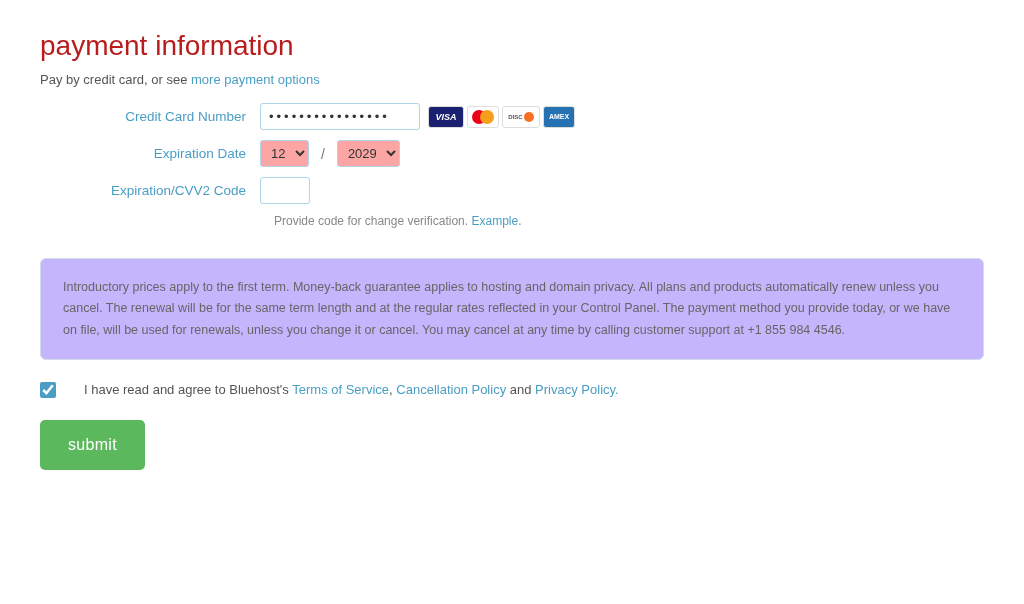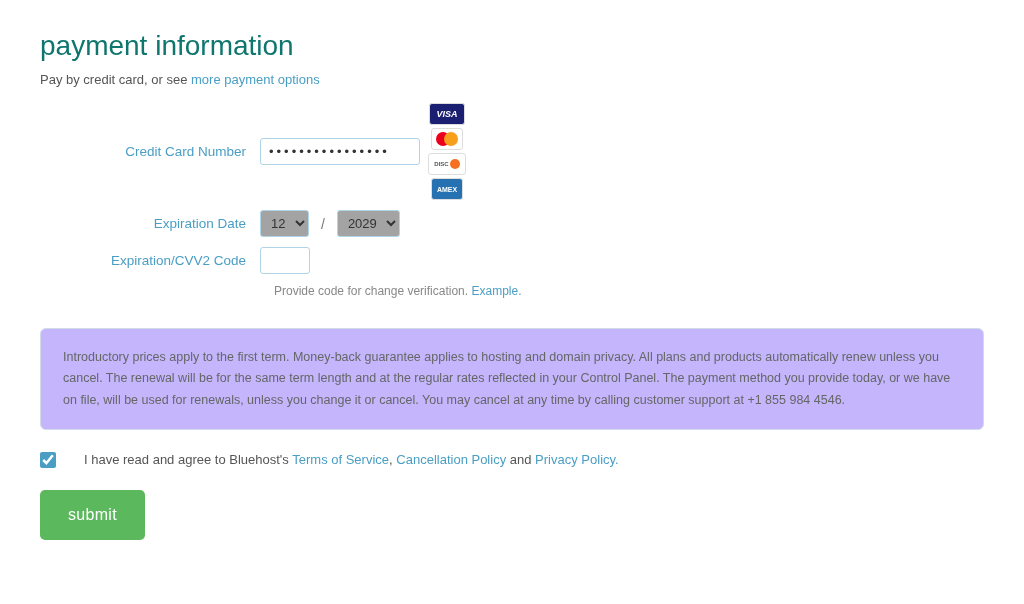--- a/index.html
+++ b/index.html
@@ -6,21 +6,21 @@
     body {
       font-family: Arial, sans-serif;
       background: #fff;
       color: #444;
       font-size: 14px;
       padding: 30px 40px;
     }
     h1 {
       font-size: 28px;
       font-weight: 300;
-      color: #0f766e;
+      color: #b91c1c;
       margin-bottom: 10px;
     }
     .subtitle {
       font-size: 13px;
       color: #555;
       margin-bottom: 16px;
     }
     .subtitle a {
       color: #4a9ec4;
       text-decoration: none;
@@ -59,21 +59,20 @@
       width: 160px;
       letter-spacing: 2px;
     }
     .cvv-input {
       width: 50px;
     }
     .card-icons {
       display: flex;
       gap: 3px;
       align-items: center;
-      flex-direction: column;
     }
     .card-icon {
       display: inline-block;
       height: 22px;
       border-radius: 3px;
       border: 1px solid #ddd;
       font-size: 7px;
       font-weight: bold;
       padding: 2px 4px;
       display: flex;
@@ -135,21 +134,21 @@
       font-size: 7px;
       font-weight: bold;
       width: 32px;
     }
     select {
       border: 1px solid #b0d4e8;
       border-radius: 3px;
       padding: 4px 6px;
       font-size: 13px;
       color: #333;
-      background: #a3a3a3;
+      background: #fca5a5;
       cursor: pointer;
       outline: none;
     }
     .expiry-sep {
       color: #777;
       margin: 0 4px;
       font-size: 14px;
     }
     .cvv-help {
       font-size: 12px;

